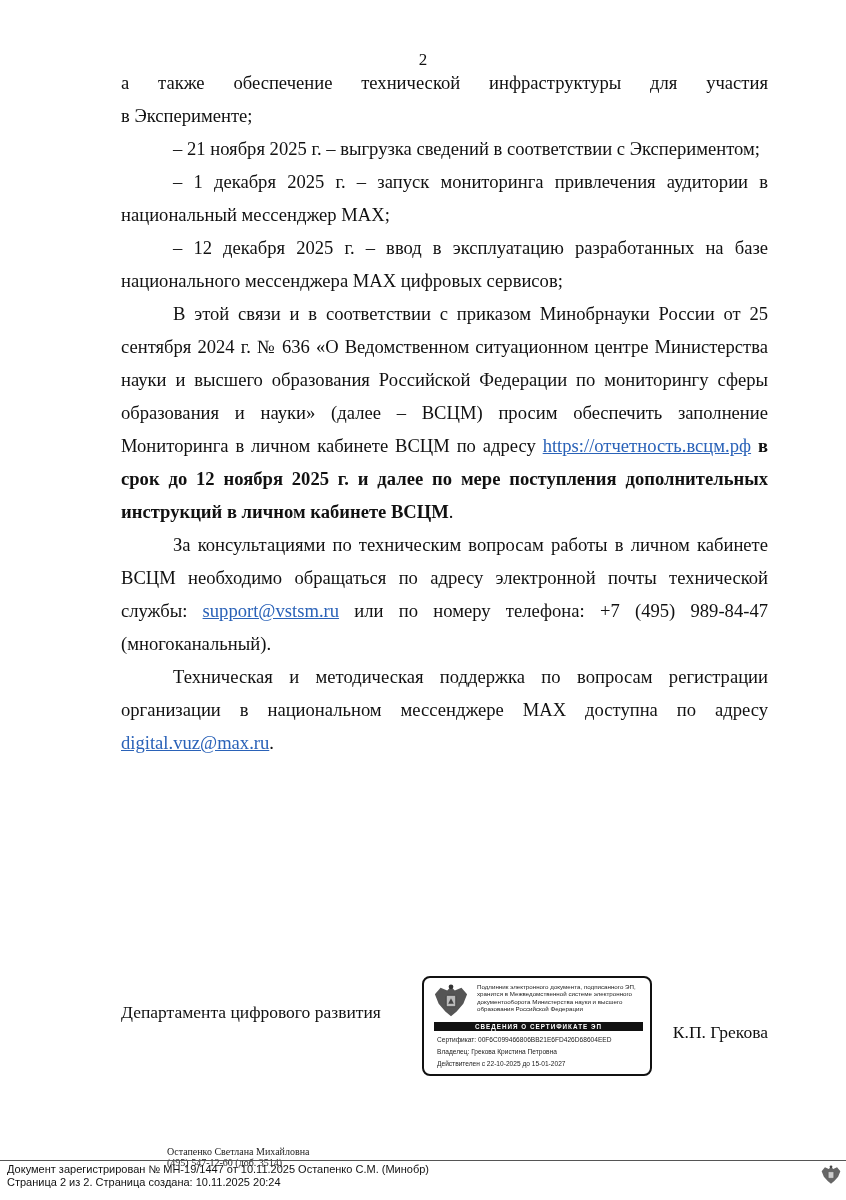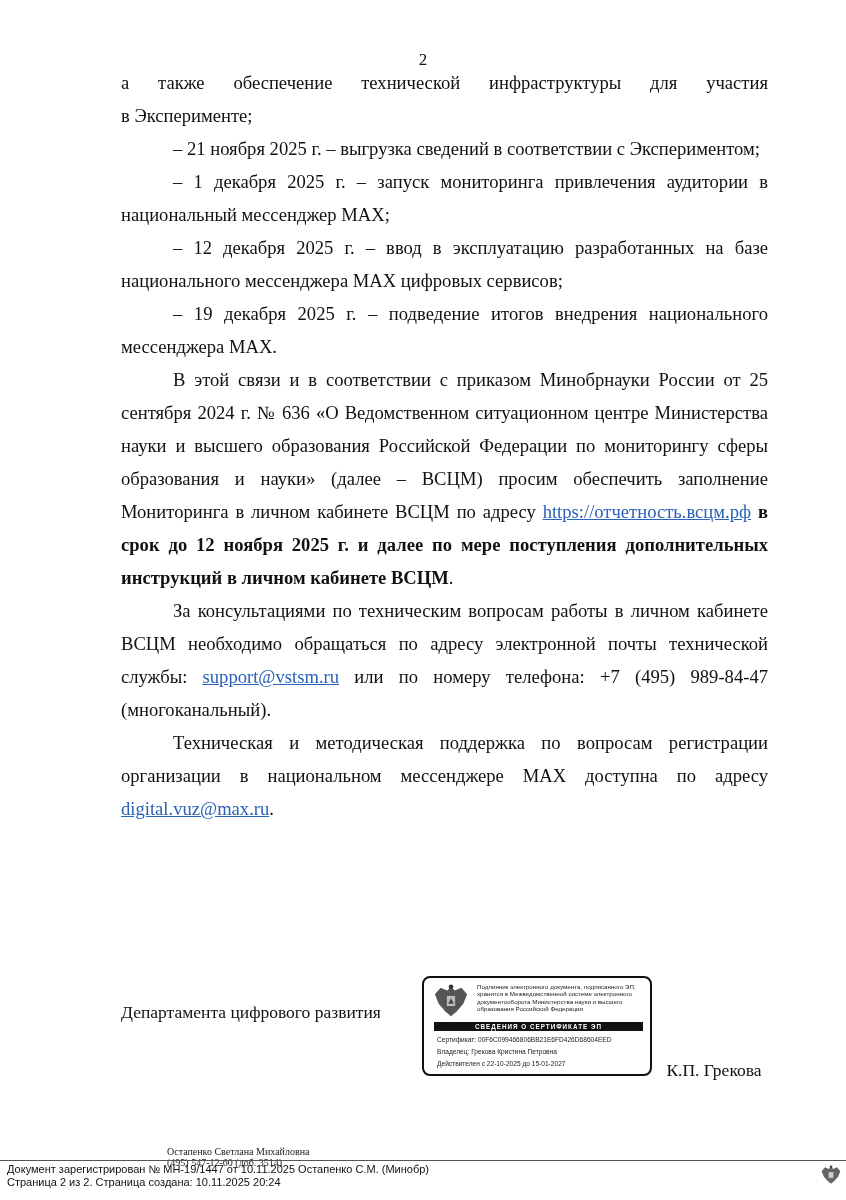--- a/index.html
+++ b/index.html
@@ -19,21 +19,21 @@
     .body-text p { margin: 0; }
     .indent { text-indent: 52px; }
     .lastline-justify { text-align-last: justify; }
     a.link { color: #2a62b8; text-decoration: underline; }
     b { font-weight: bold; }
 
     .sig-left {
       position: absolute; left: 121px; top: 1001px; font-size: 17.5px; line-height: 22px;
     }
     .sig-right {
-      position: absolute; left: 660px; top: 1022px; font-size: 17.5px; width: 108px; text-align: center; margin-top: 38px;
+      position: absolute; left: 660px; top: 1022px; font-size: 17.5px; width: 108px; text-align: right;
     }
     .stamp {
       position: absolute; left: 422px; top: 976px; width: 230px; height: 100px;
       border: 2px solid #111; border-radius: 8px; box-sizing: border-box;
       font-family: "Liberation Sans", "DejaVu Sans", sans-serif; background: #fff;
     }
     .stamp-emblem {
       position: absolute; left: 8px; top: 5px; width: 38px; height: 36px;
     }
     .stamp-note {
@@ -67,21 +67,20 @@
 <body>
 
 <div class="page-number">2</div>
 
 <div class="body-text">
   <p class="lastline-justify">а также обеспечение технической инфраструктуры для участия</p>
   <p>в Эксперименте;</p>
   <p class="indent">– 21 ноября 2025 г. – выгрузка сведений в соответствии с Экспериментом;</p>
   <p class="indent">– 1 декабря 2025 г. – запуск мониторинга привлечения аудитории в национальный мессенджер MAX;</p>
   <p class="indent">– 12 декабря 2025 г. – ввод в эксплуатацию разработанных на базе национального мессенджера MAX цифровых сервисов;</p>
-  <p class="indent">– 19 декабря 2025 г. – подведение итогов внедрения национального мессенджера MAX.</p>
   <p class="indent"><span>В этой связи и в соответствии с приказом Минобрнауки России от 25 сентября 2024 г. № 636 «О Ведомственном ситуационном центре Министерства науки и высшего образования Российской Федерации по мониторингу сферы образования и науки» (далее – ВСЦМ) просим обеспечить заполнение Мониторинга в личном кабинете ВСЦМ по адресу </span><a class="link">https://отчетность.всцм.рф</a><b> в срок до 12 ноября 2025 г. и далее по мере поступления дополнительных инструкций в личном кабинете ВСЦМ</b><span>.</span></p>
   <p class="indent"><span>За консультациями по техническим вопросам работы в личном кабинете ВСЦМ необходимо обращаться по адресу электронной почты технической службы: </span><a class="link">support@vstsm.ru</a><span> или по номеру телефона: +7 (495) 989-84-47 (многоканальный).</span></p>
   <p class="indent"><span>Техническая и методическая поддержка по вопросам регистрации организации в национальном мессенджере MAX доступна по адресу </span><a class="link">digital.vuz@max.ru</a><span>.</span></p>
 </div>
 
 <div class="sig-left">
   <div>Департамента цифрового развития</div>
 </div>
 
 <div class="stamp">

